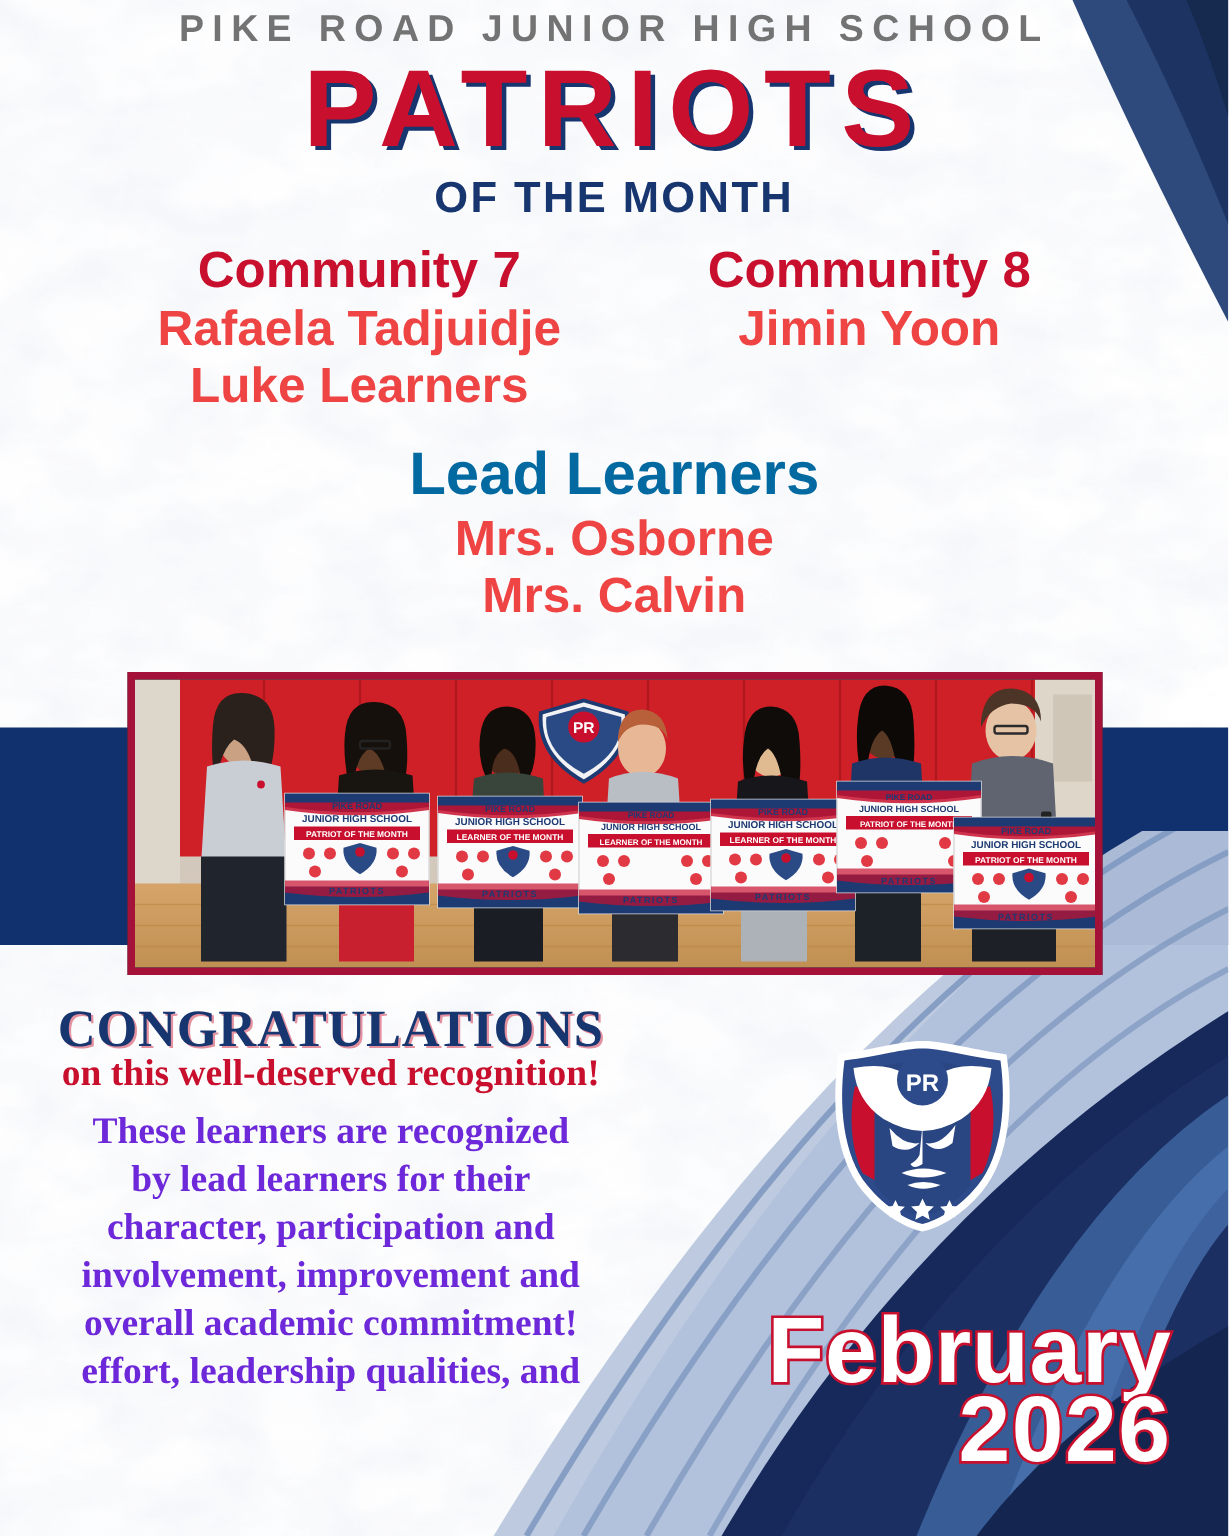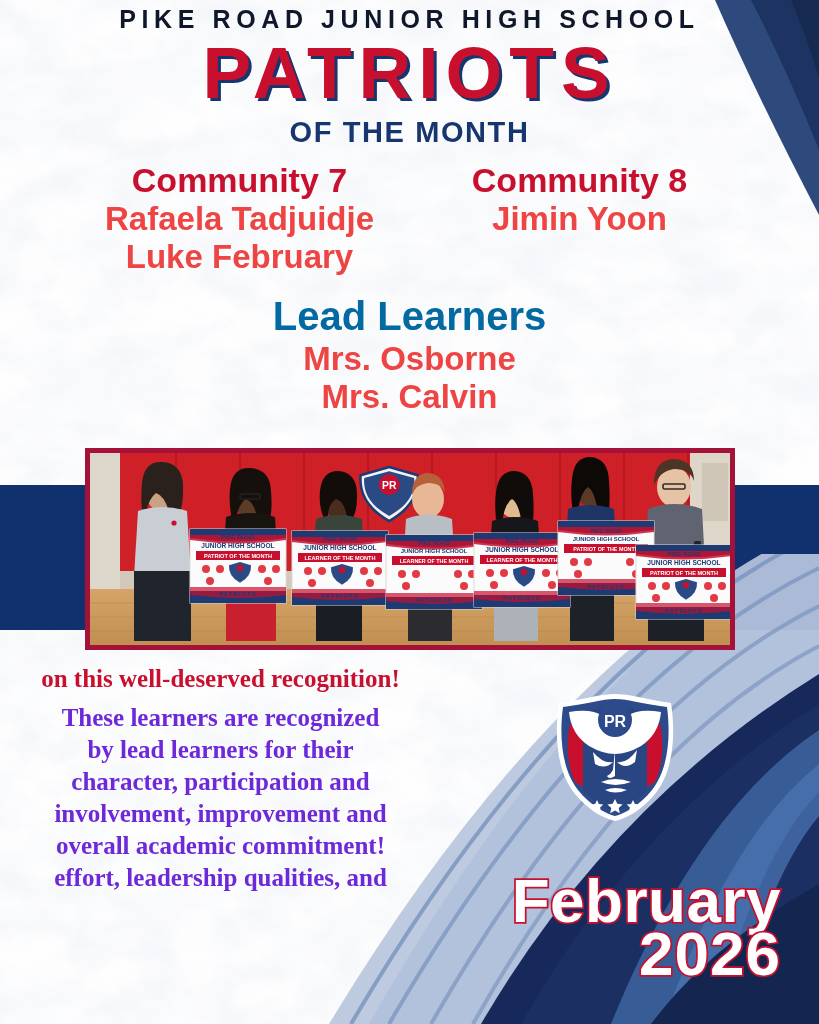--- a/index.html
+++ b/index.html
@@ -34,21 +34,21 @@
     position:absolute; left:0; right:0; top:485px; height:145px;
     background:#11306e; z-index:2;
   }
 
   
   .corner-br { position:absolute; right:0; bottom:0; width:560px; height:470px; z-index:2; }
 
   
   .header { position:relative; z-index:6; text-align:center; padding-top:7px; }
   .school-name {
-    font-size:25px; font-weight:bold; color:#0f172a;
+    font-size:25px; font-weight:bold; color:#737373;
     letter-spacing:5.6px; line-height:1;
     font-family:"Liberation Sans", sans-serif;
     white-space:nowrap;
   }
   .patriots-word {
     font-size:73px; font-weight:bold; color:#c8102e;
     letter-spacing:7px; line-height:1.02; margin-top:4px;
     text-shadow:3px 3px 0 #17356f;
     white-space:nowrap;
   }
@@ -188,21 +188,21 @@
   <div class="header">
     <div class="school-name">PIKE ROAD JUNIOR HIGH SCHOOL</div>
     <div class="patriots-word">PATRIOTS</div>
     <div class="of-the-month">OF THE MONTH</div>
   </div>
 
   <div class="communities">
     <div class="community-col left">
       <div class="community-title">Community 7</div>
       <div class="name-line">Rafaela Tadjuidje</div>
-      <div class="name-line">Luke February</div>
+      <div class="name-line">Luke Learners</div>
     </div>
     <div class="community-col right">
       <div class="community-title">Community 8</div>
       <div class="name-line">Jimin Yoon</div>
     </div>
   </div>
 
   <div class="lead-block">
     <div class="lead-title">Lead Learners</div>
     <div class="lead-name">Mrs. Osborne</div>
@@ -423,20 +423,21 @@
         <g transform="translate(584,126) scale(.2)">
             <path d="M60,0 L115,16 Q120,70 60,104 Q0,70 5,16 Z" fill="#2a4a86"></path>
             <circle cx="60" cy="30" r="16" fill="#c8102e"></circle>
           </g>
         <text x="594" y="160" font-size="6" font-weight="bold" fill="#1d3a73" text-anchor="middle" letter-spacing="1" font-family="Liberation Sans, sans-serif">PATRIOTS</text>
       </g>
     </svg>
   </div>
 
   <div class="congrats-block">
+    <div class="congrats">CONGRATULATIONS</div>
     <div class="subcongrats">on this well-deserved recognition!</div>
     <div class="body-copy">
       <div>These learners are recognized</div>
       <div>by lead learners for their</div>
       <div>character, participation and</div>
       <div>involvement, improvement and</div>
       <div>overall academic commitment!</div>
       <div>effort, leadership qualities, and</div>
     </div>
   </div>

